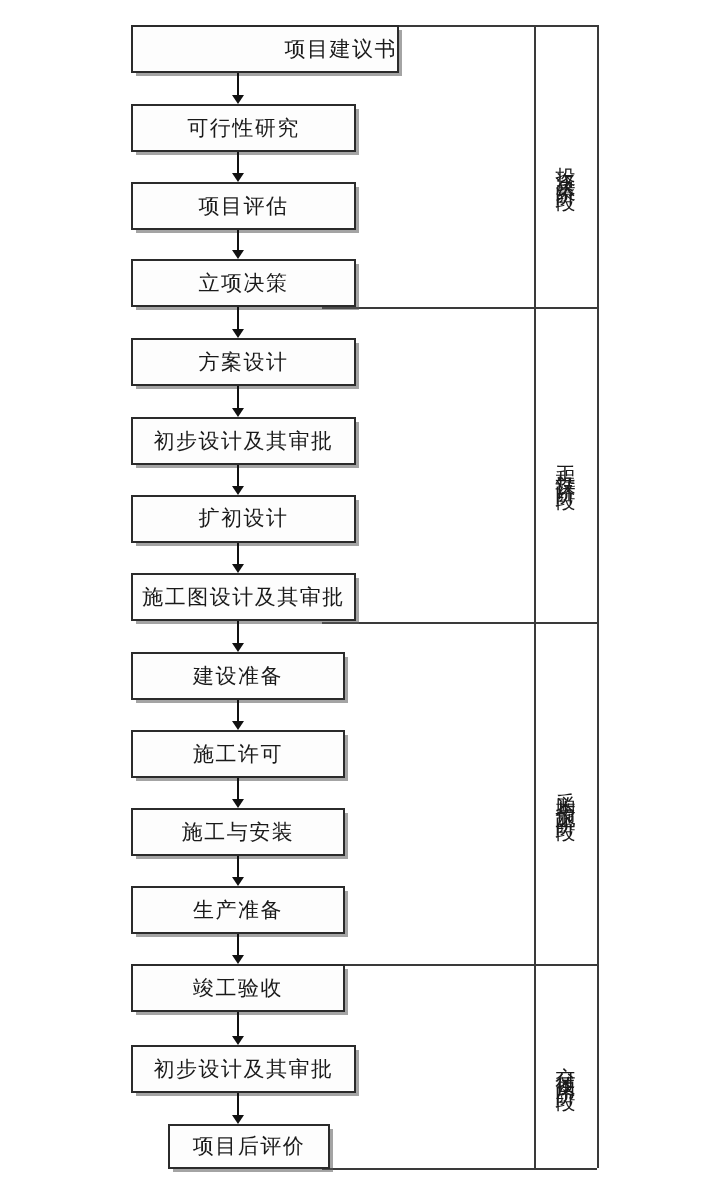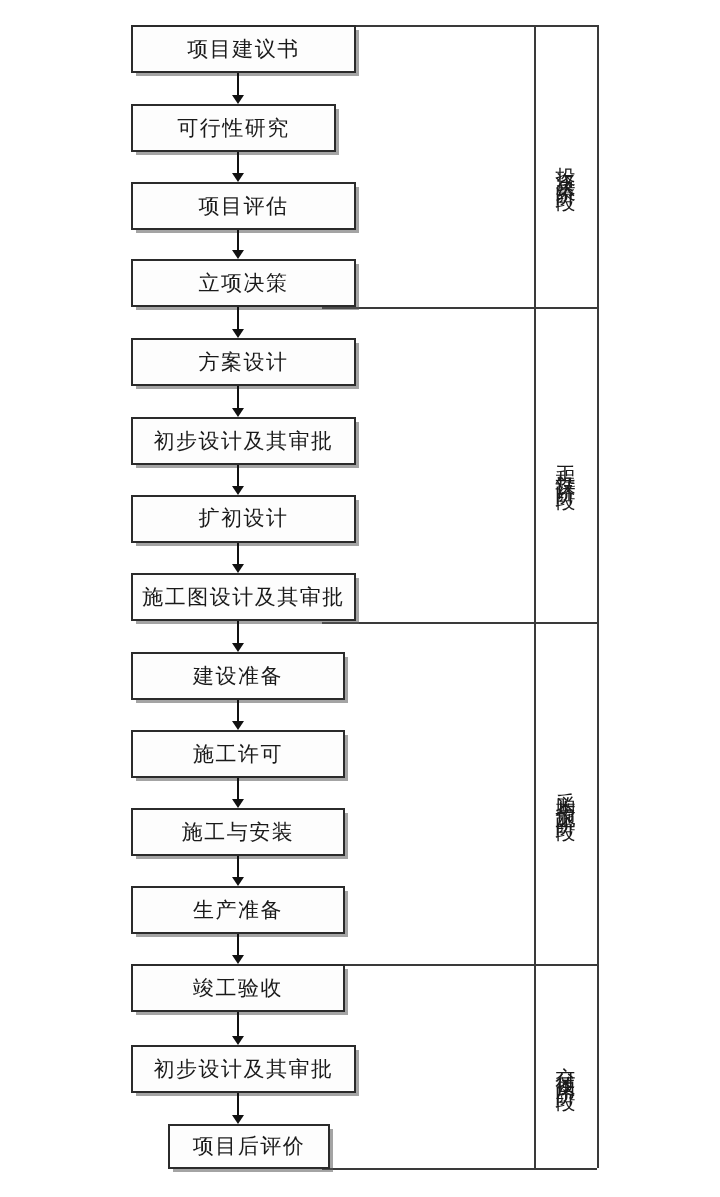--- a/index.html
+++ b/index.html
@@ -92,24 +92,24 @@
   <div id="frame-layer">
       <div class="frame-line frame-h" style="left: 322px; top: 25px; width: 275px;"></div>
       <div class="frame-line frame-h" style="left: 322px; top: 1168px; width: 275px;"></div>
       <div class="frame-line frame-v" style="left: 597px; top: 25px; height: 1143px;"></div>
       <div class="frame-line frame-v" style="left: 534px; top: 25px; height: 1143px;"></div>
       <div class="frame-line frame-h" style="left: 322px; top: 307px; width: 275px;"></div>
       <div class="frame-line frame-h" style="left: 322px; top: 622px; width: 275px;"></div>
       <div class="frame-line frame-h" style="left: 322px; top: 964px; width: 275px;"></div>
     </div>
   <div id="nodes-layer">
-      <div class="node" style="left: 131px; top: 25px; width: 225px; height: 48px;">
+      <div class="node" style="left: 131px; top: 25px; width: 268px; height: 48px; justify-content: flex-end;">
         <span class="node-label">项目建议书</span>
       </div>
-      <div class="node" style="left: 131px; top: 104px; width: 205px; height: 48px;">
+      <div class="node" style="left: 131px; top: 104px; width: 225px; height: 48px;">
         <span class="node-label">可行性研究</span>
       </div>
       <div class="node" style="left: 131px; top: 182px; width: 225px; height: 48px; font-family: Liberation Serif, serif;">
         <span class="node-label">项目评估</span>
       </div>
       <div class="node" style="left: 131px; top: 259px; width: 225px; height: 48px; align-items: center;">
         <span class="node-label">立项决策</span>
       </div>
       <div class="node" style="left: 131px; top: 338px; width: 225px; height: 48px; justify-content: center;">
         <span class="node-label">方案设计</span>

